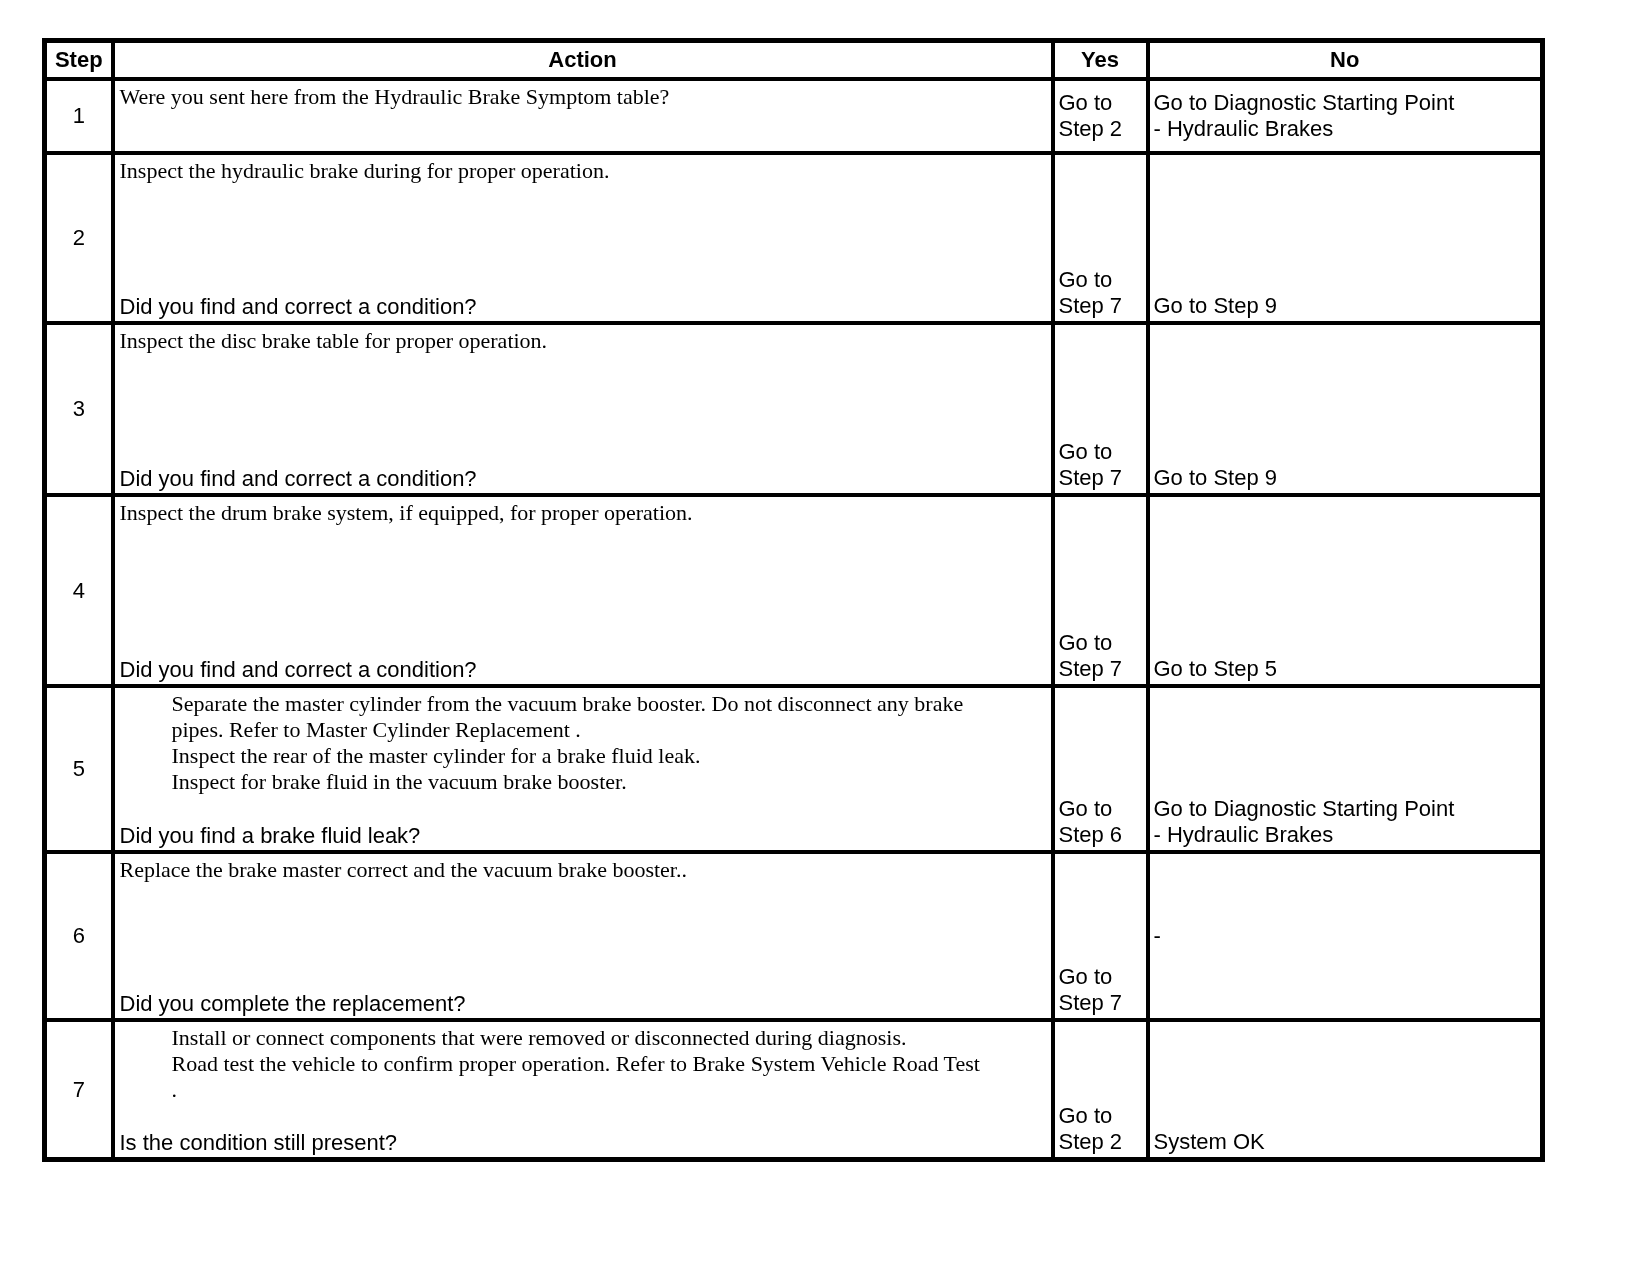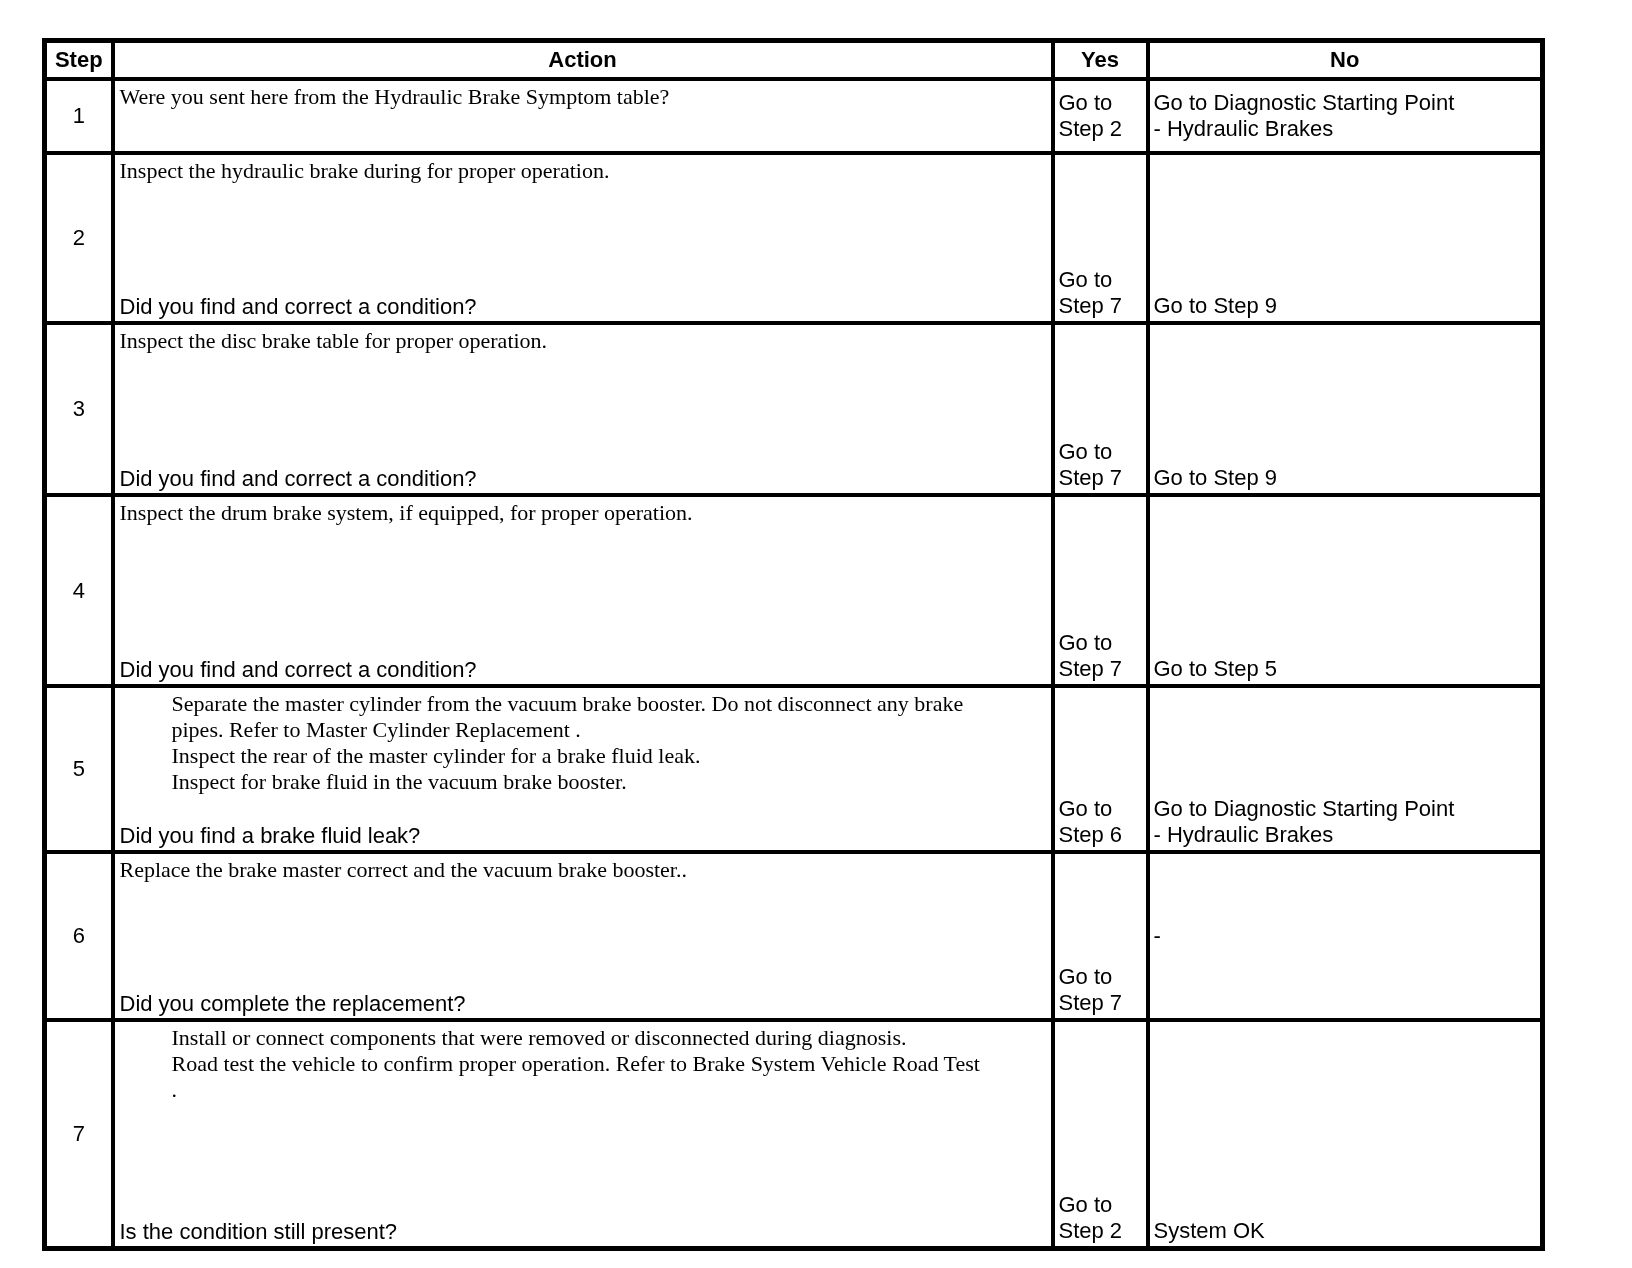--- a/index.html
+++ b/index.html
@@ -64,21 +64,21 @@
   .vcenter { vertical-align: middle; }
   [data-bind-lines] { white-space: pre-line; }
 
   
   .h-r1 { height: 70px; }
   .h-r2 { height: 166px; }
   .h-r3 { height: 168px; }
   .h-r4 { height: 187px; }
   .h-r5 { height: 162px; }
   .h-r6 { height: 164px; }
-  .h-r7 { height: 224px; }
+  .h-r7 { height: 135px; }
 </style>
 </head>
 <body>
 
 <table class="diag">
   <colgroup>
     <col class="c-step">
       <col class="c-action">
       <col class="c-yes">
       <col class="c-no">

